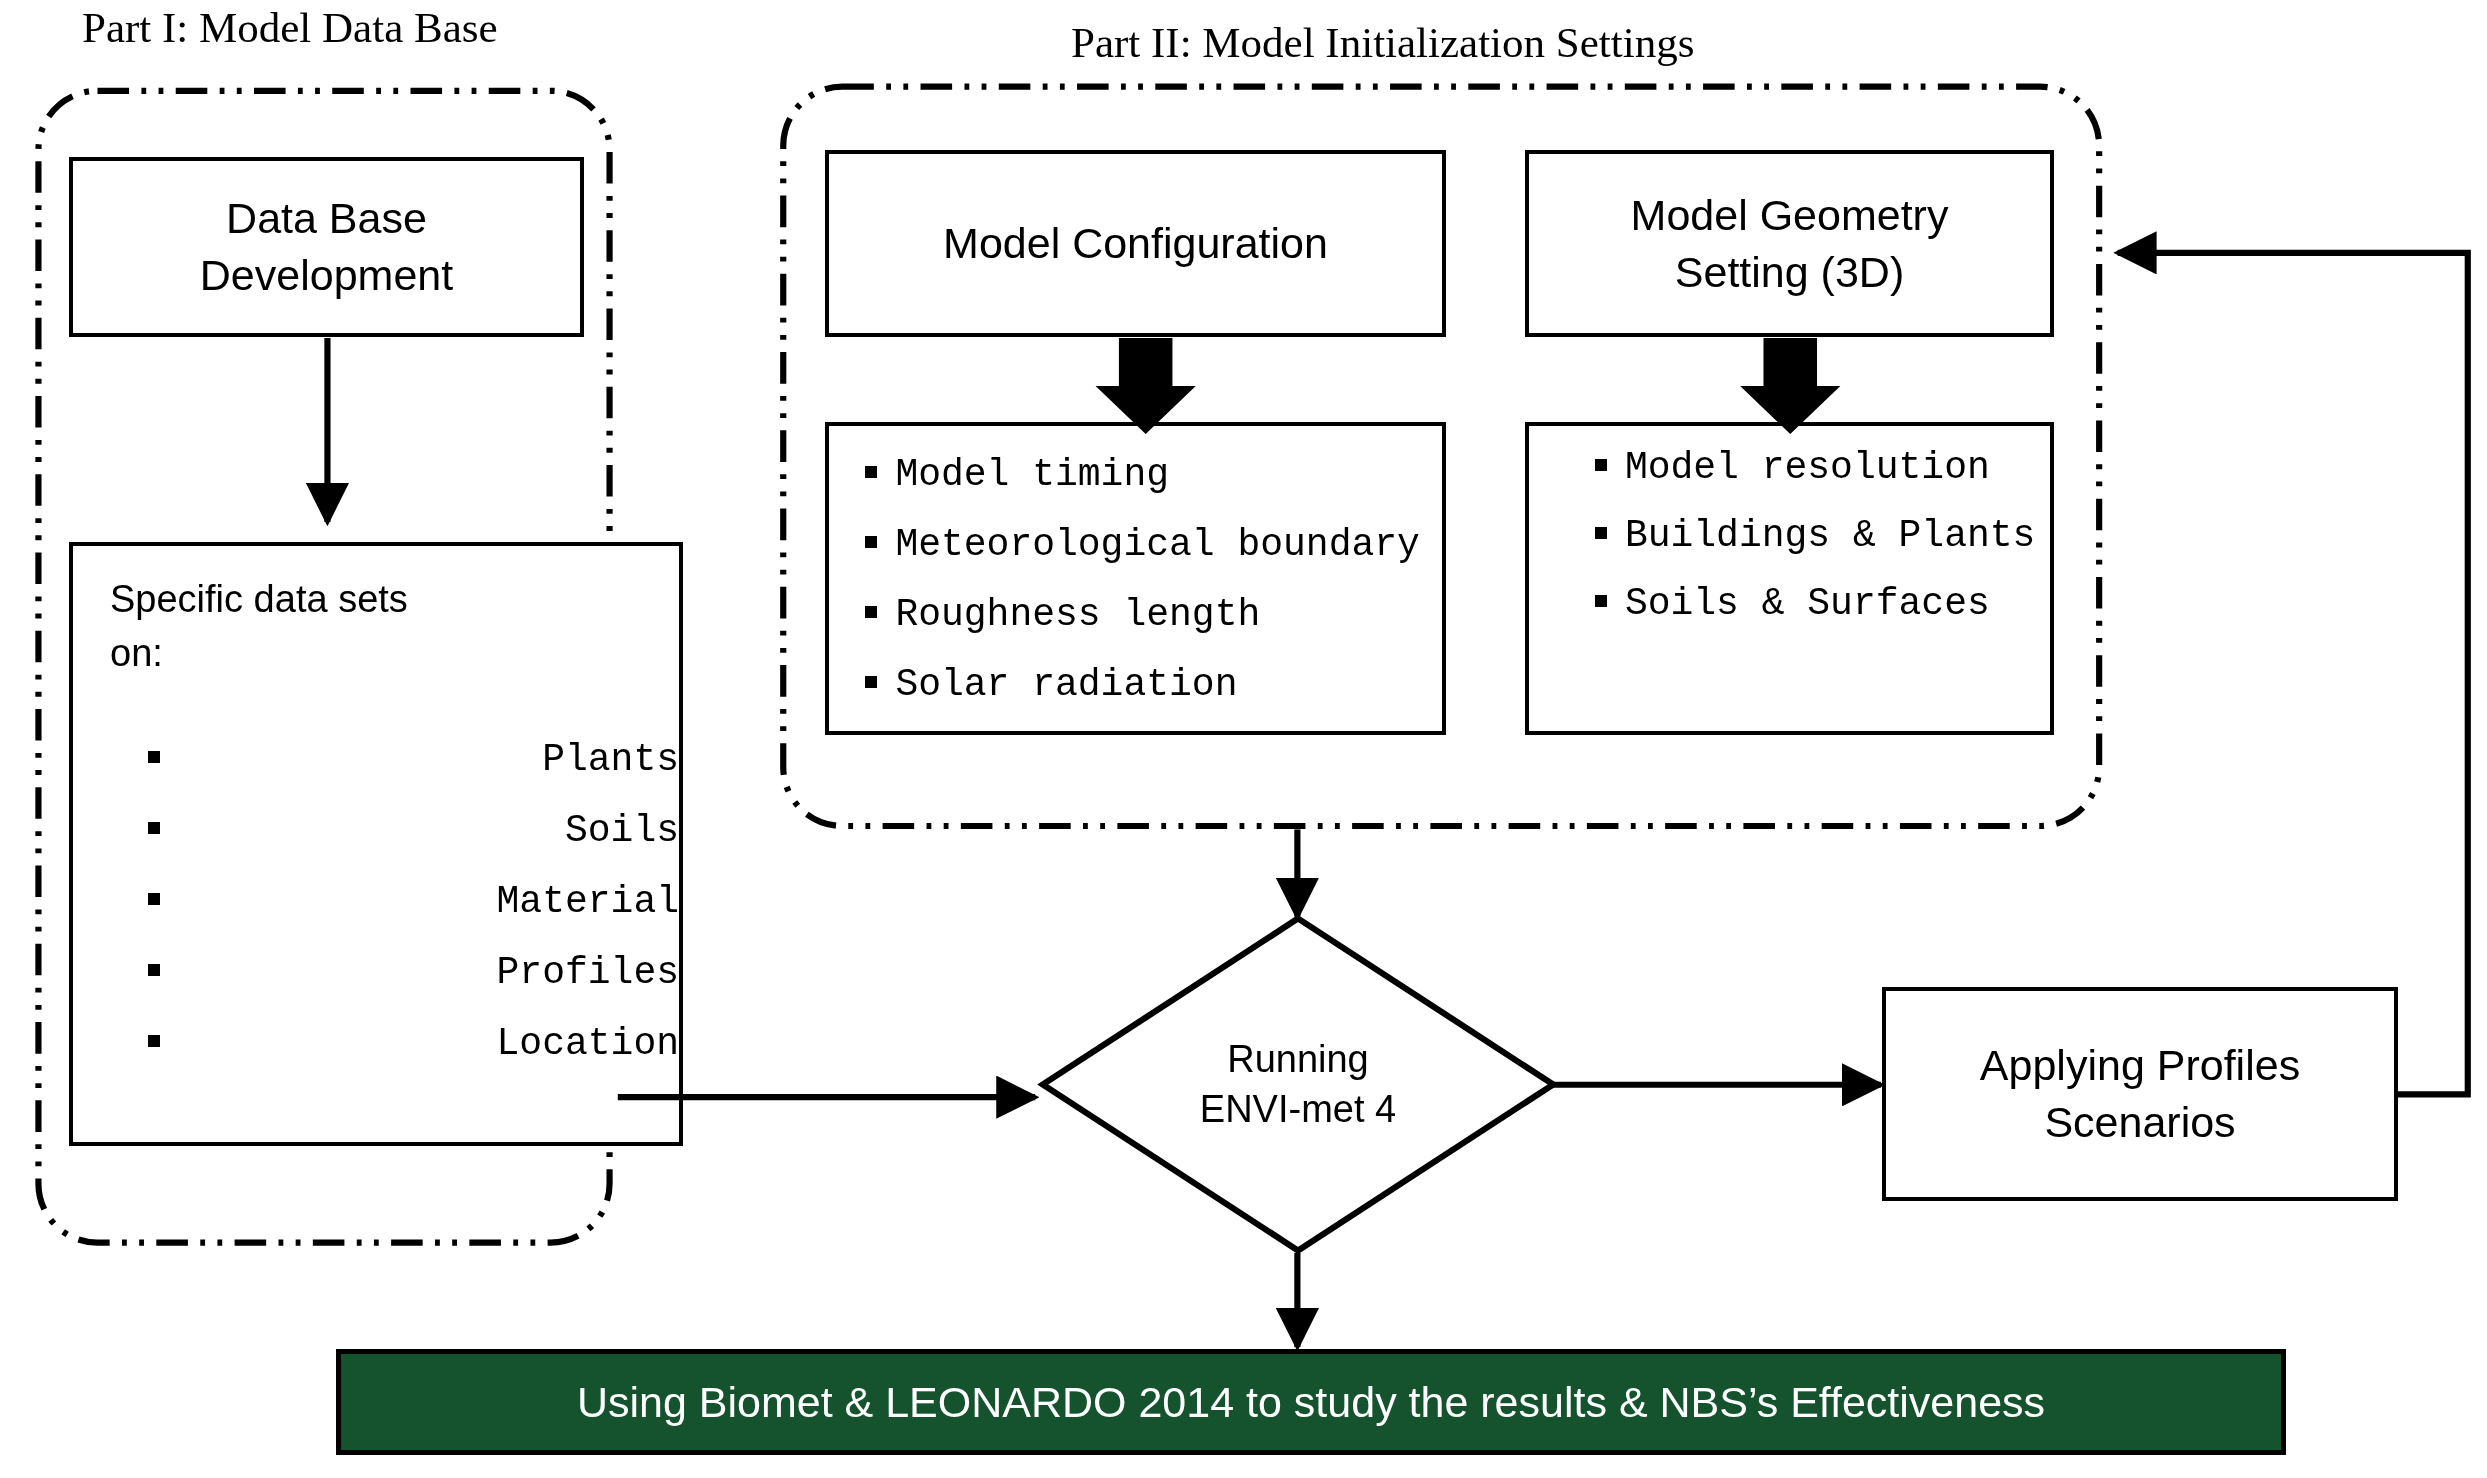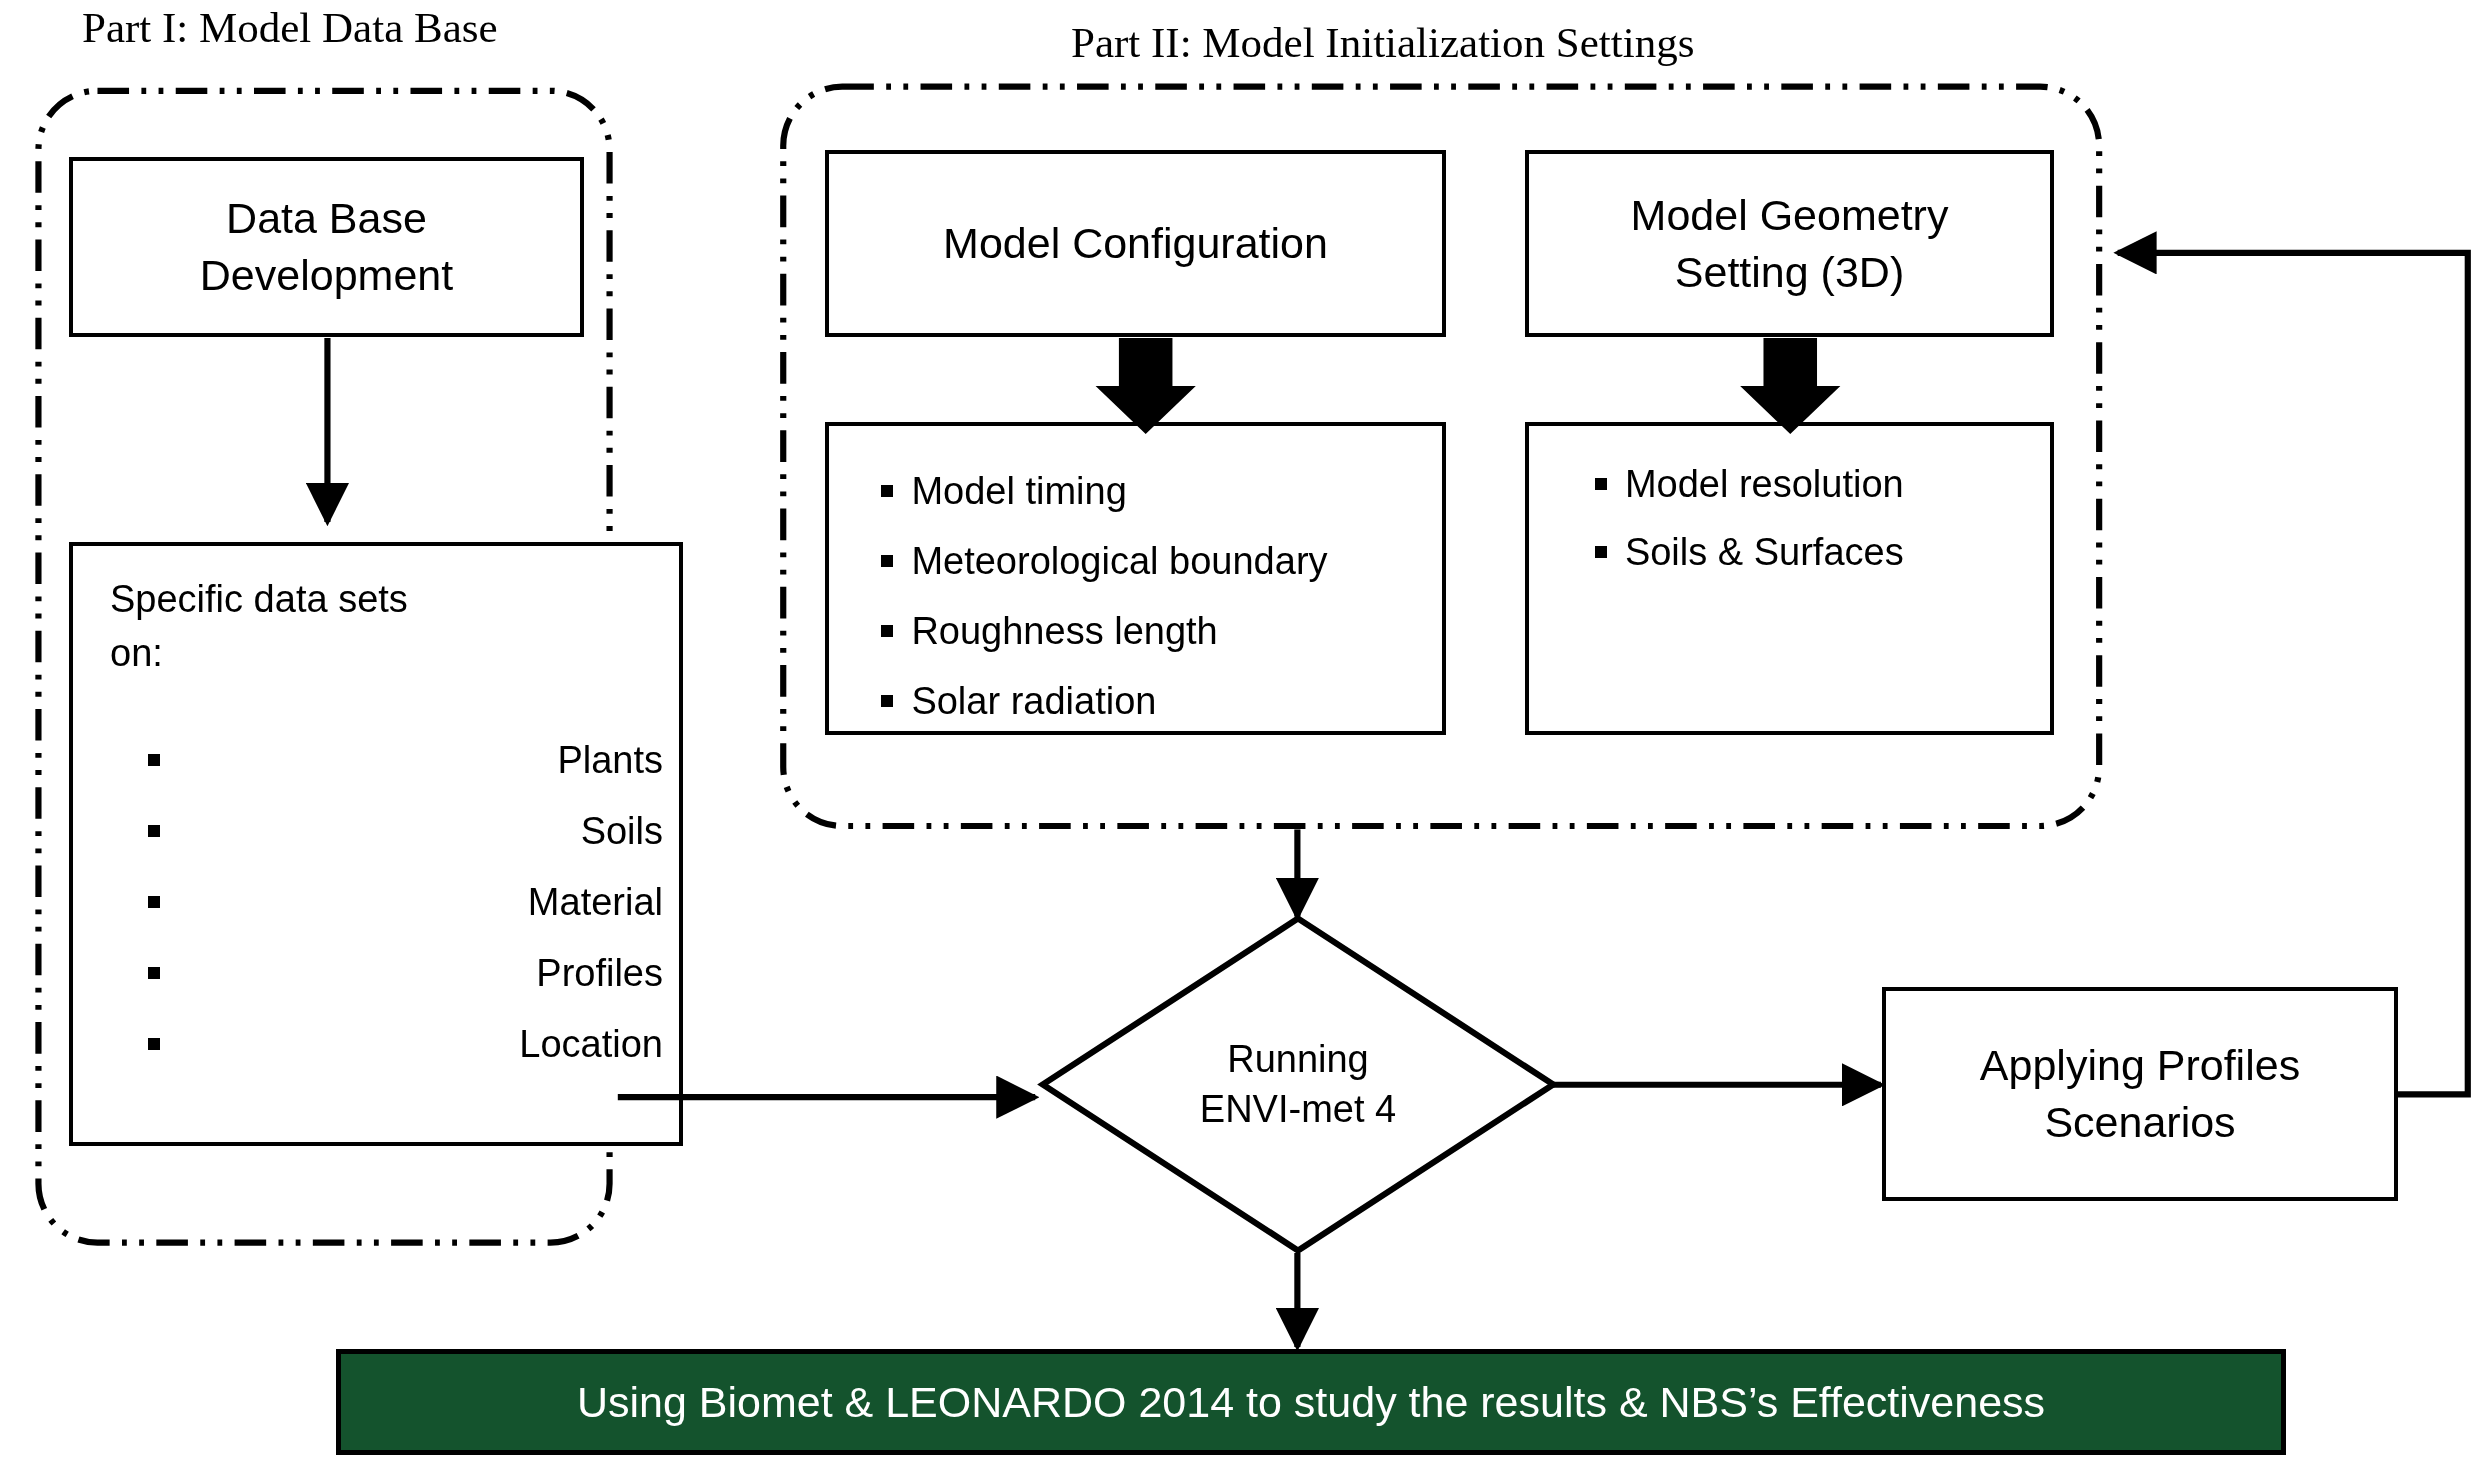--- a/index.html
+++ b/index.html
@@ -51,22 +51,23 @@
   .box-title {
     text-align: center;
     font-size: 41px;
     line-height: 1.32;
     white-space: pre-line;
   }
 
   
   .blist {
     list-style: none;
-    margin: 16px;
+    margin: 0;
     padding: 0;
+    font-family: Liberation Mono, monospace;
   }
   .blist li {
     display: flex;
     align-items: baseline;
     font-size: 38px;
     line-height: 1.0;
     white-space: nowrap;
   }
   .bullet-sq {
     display: inline-block;
@@ -240,20 +241,24 @@
   </div>
 
   <div id="box-geomlist" class="box">
     <ul class="blist">
       <li>
         <span class="bullet-sq"></span>
         <span>Model resolution</span>
       </li>
       <li>
         <span class="bullet-sq"></span>
+        <span>Buildings &amp; Plants</span>
+      </li>
+      <li>
+        <span class="bullet-sq"></span>
         <span>Soils &amp; Surfaces</span>
       </li>
     </ul>
   </div>
 
   <div id="diamond-wrap">
     <svg width="522" height="343" viewBox="0 0 760 500">
       <polygon points="380,8 752,250 380,492 8,250" fill="#ffffff" stroke="#000000" stroke-width="9"></polygon>
     </svg>
     <div id="diamond-label">Running

